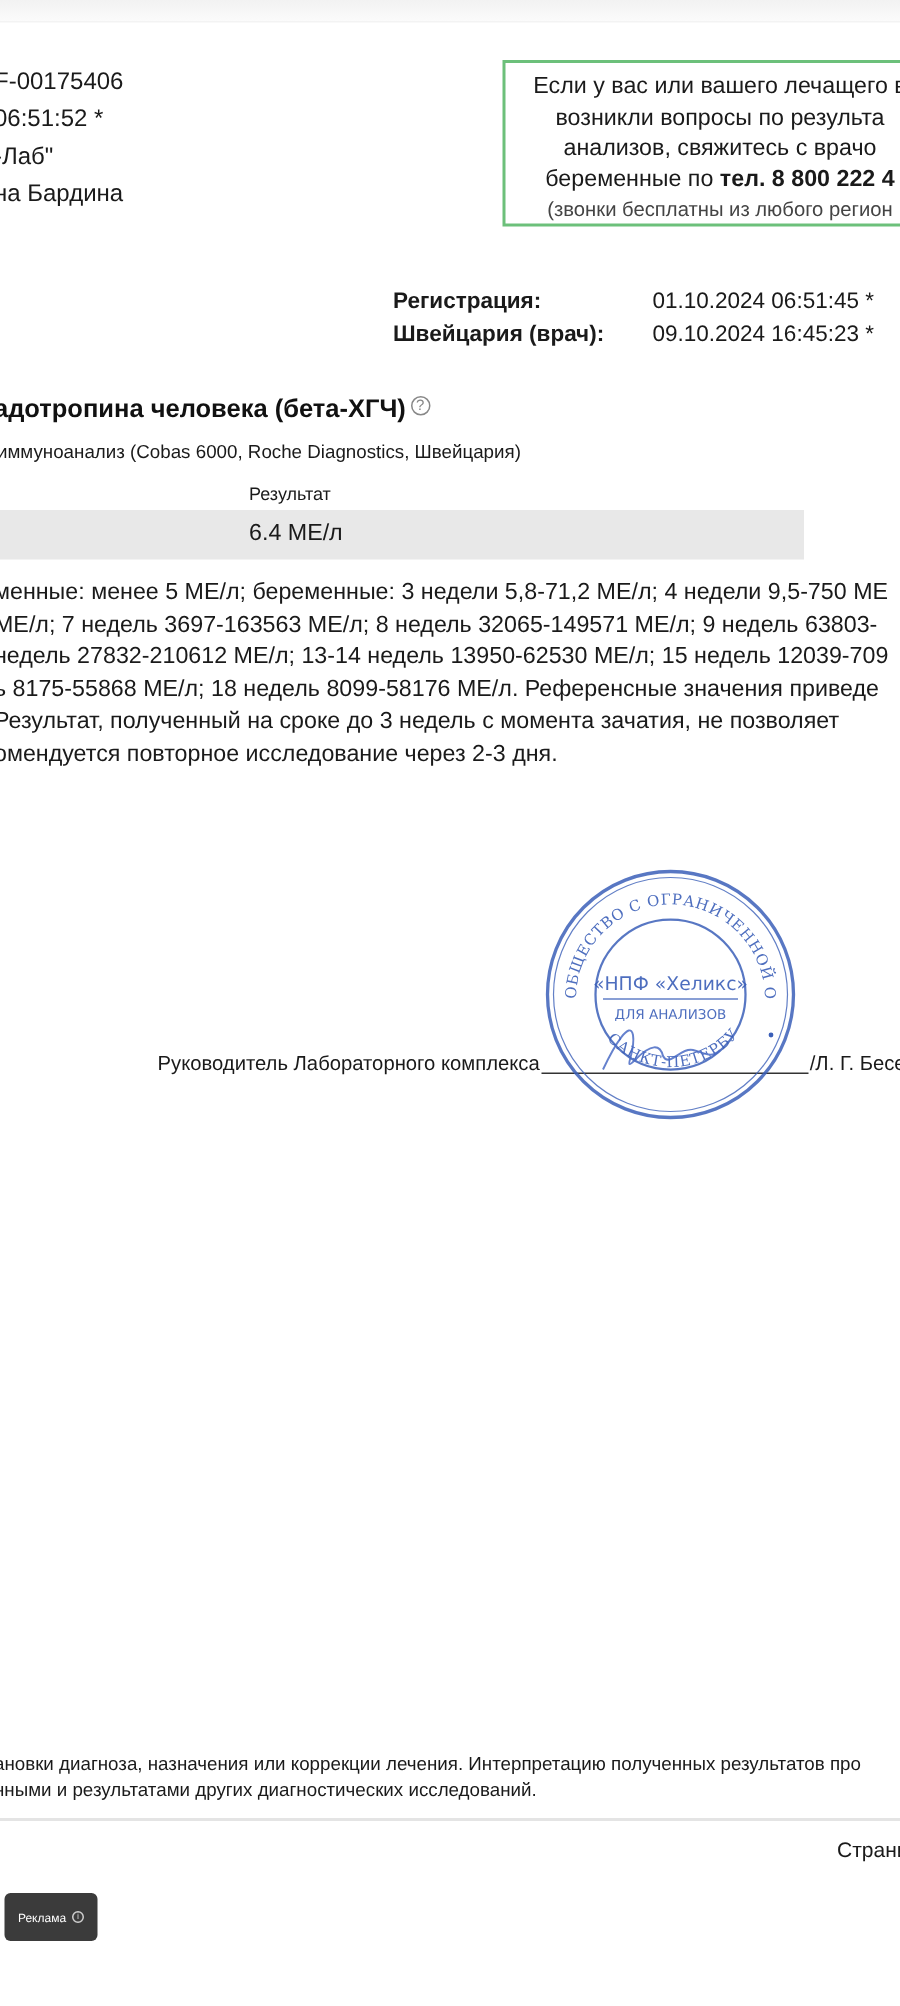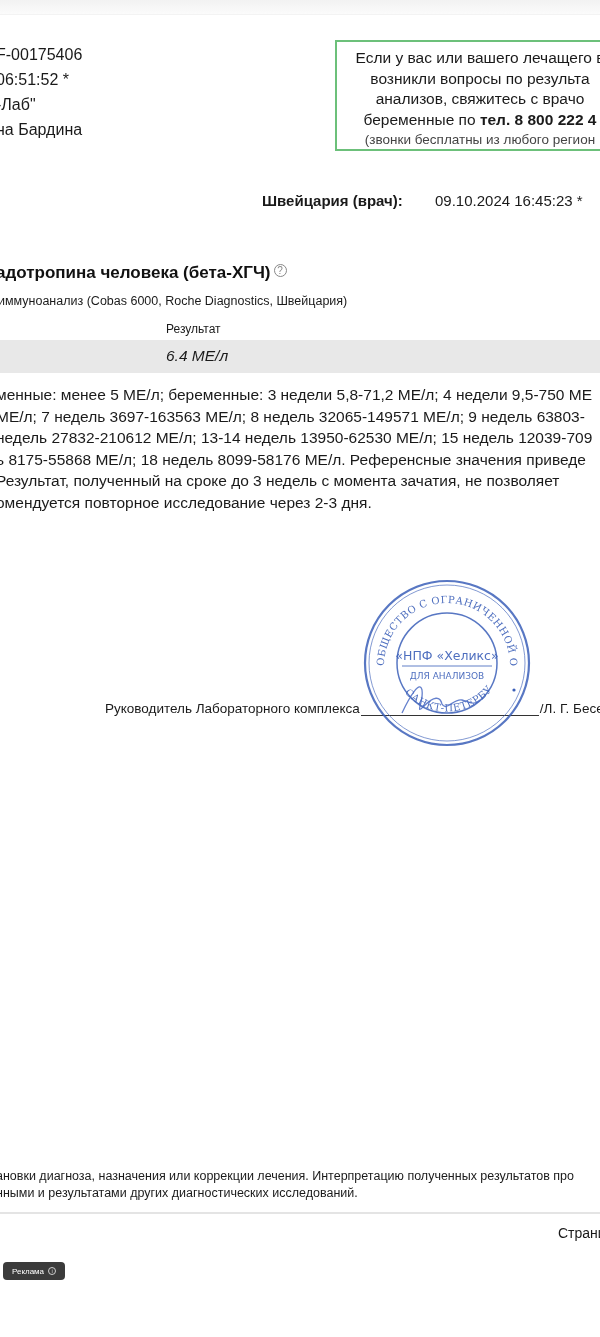--- a/index.html
+++ b/index.html
@@ -106,24 +106,23 @@
       left: 166px;
       top: 322px;
       font-size: 12px;
       font-weight: normal;
       color: #1a1a1a;
     }
     .result-row {
       position: absolute;
       left: 0;
       top: 340px;
-      width: 600px;
+      width: 536px;
       height: 33px;
       background: #e8e8e8;
-      font-style: italic;
     }
     .result-row .value {
       position: absolute;
       left: 166px;
       top: 7px;
       font-size: 15.5px;
       color: #1a1a1a;
     }
     .reference {
       position: absolute;
@@ -184,21 +183,21 @@
       top: 1225px;
       font-size: 14px;
       color: #1a1a1a;
       white-space: nowrap;
     }
     .ad-badge {
       position: absolute;
       left: 3px;
       top: 1262px;
       width: 62px;
-      height: 18px;
+      height: 32px;
       background: #3b3b3b;
       border-radius: 4px;
       color: #ffffff;
       font-size: 8px;
       display: flex;
       align-items: center;
       justify-content: center;
       gap: 4px;
       cursor: pointer;
     }
@@ -228,20 +227,24 @@
 
 <div class="info-box">
   <div>Если у вас или вашего лечащего в</div>
   <div>возникли вопросы по результа</div>
   <div>анализов, свяжитесь с врачо</div>
   <div><span>беременные по </span><span class="strong">тел. 8 800 222 4</span></div>
   <div class="note">(звонки бесплатны из любого регион</div>
 </div>
 
 <div class="dates">
+  <div class="row">
+    <span class="lbl">Регистрация:</span>
+    <span class="val">01.10.2024 06:51:45 *</span>
+  </div>
   <div class="row">
     <span class="lbl">Швейцария (врач):</span>
     <span class="val">09.10.2024 16:45:23 *</span>
   </div>
 </div>
 
 <div class="test-title">
   <span>адотропина человека (бета-ХГЧ)</span>
   <span class="help-icon">?</span>
 </div>

